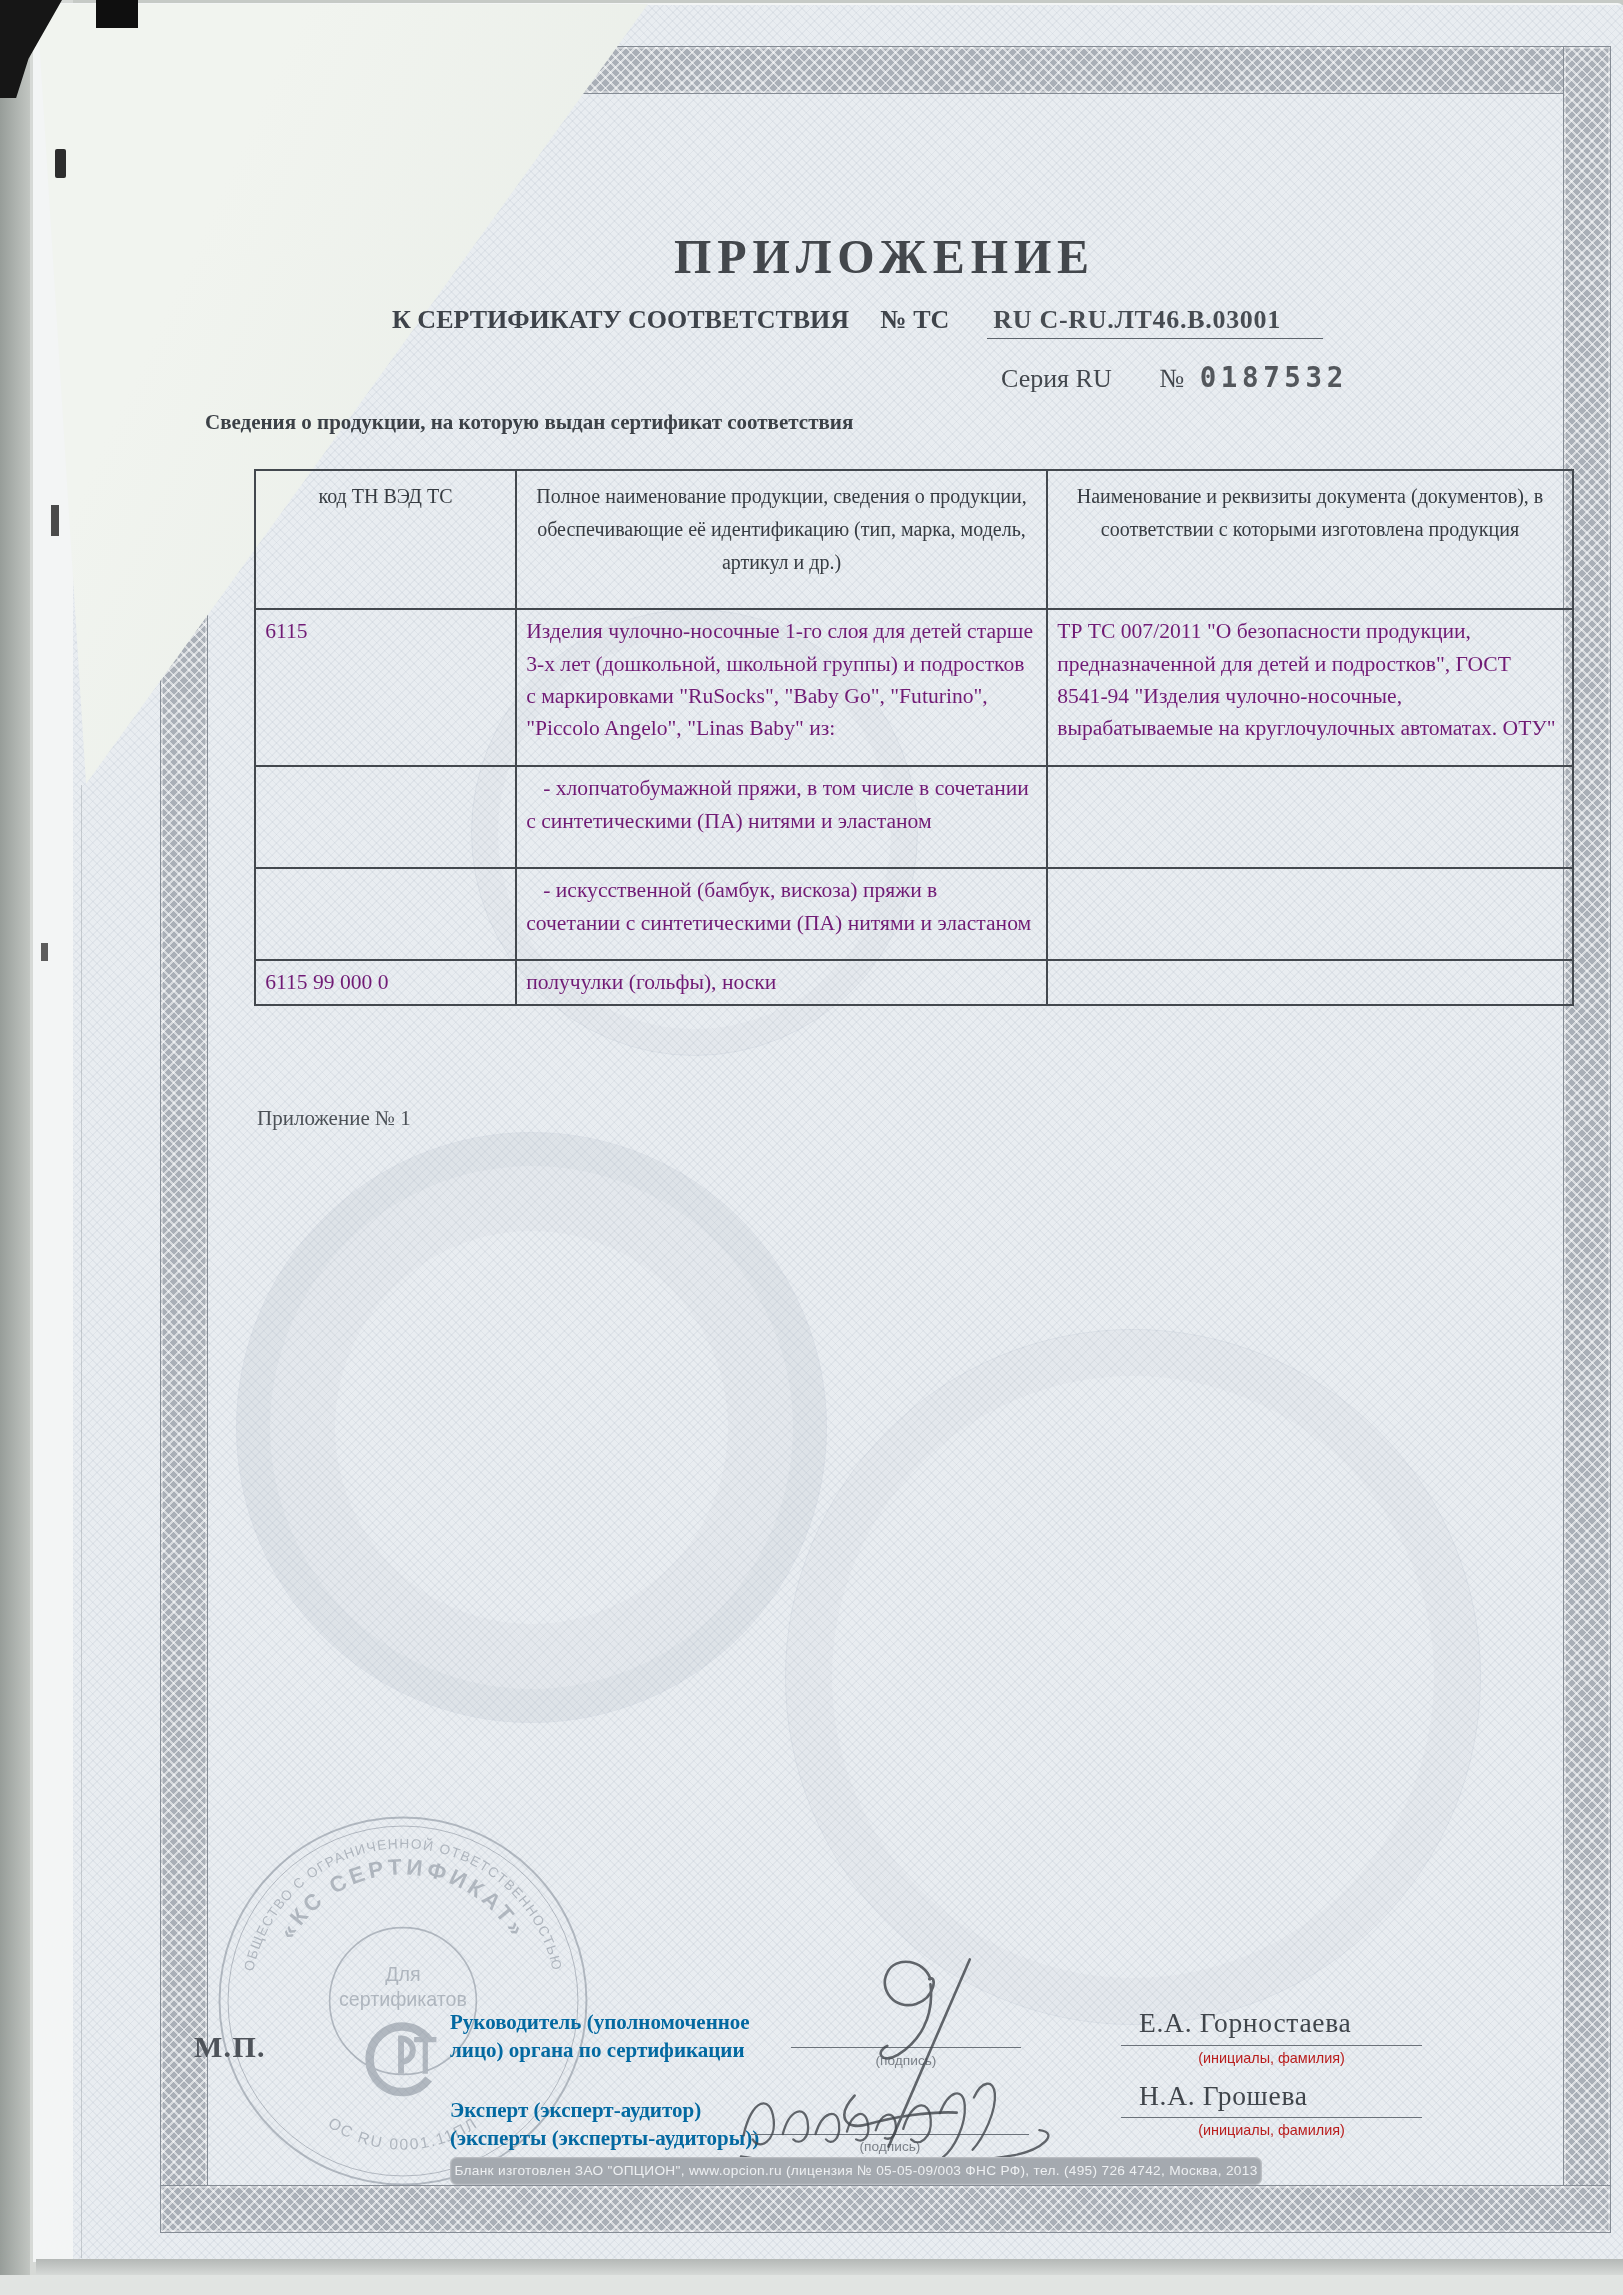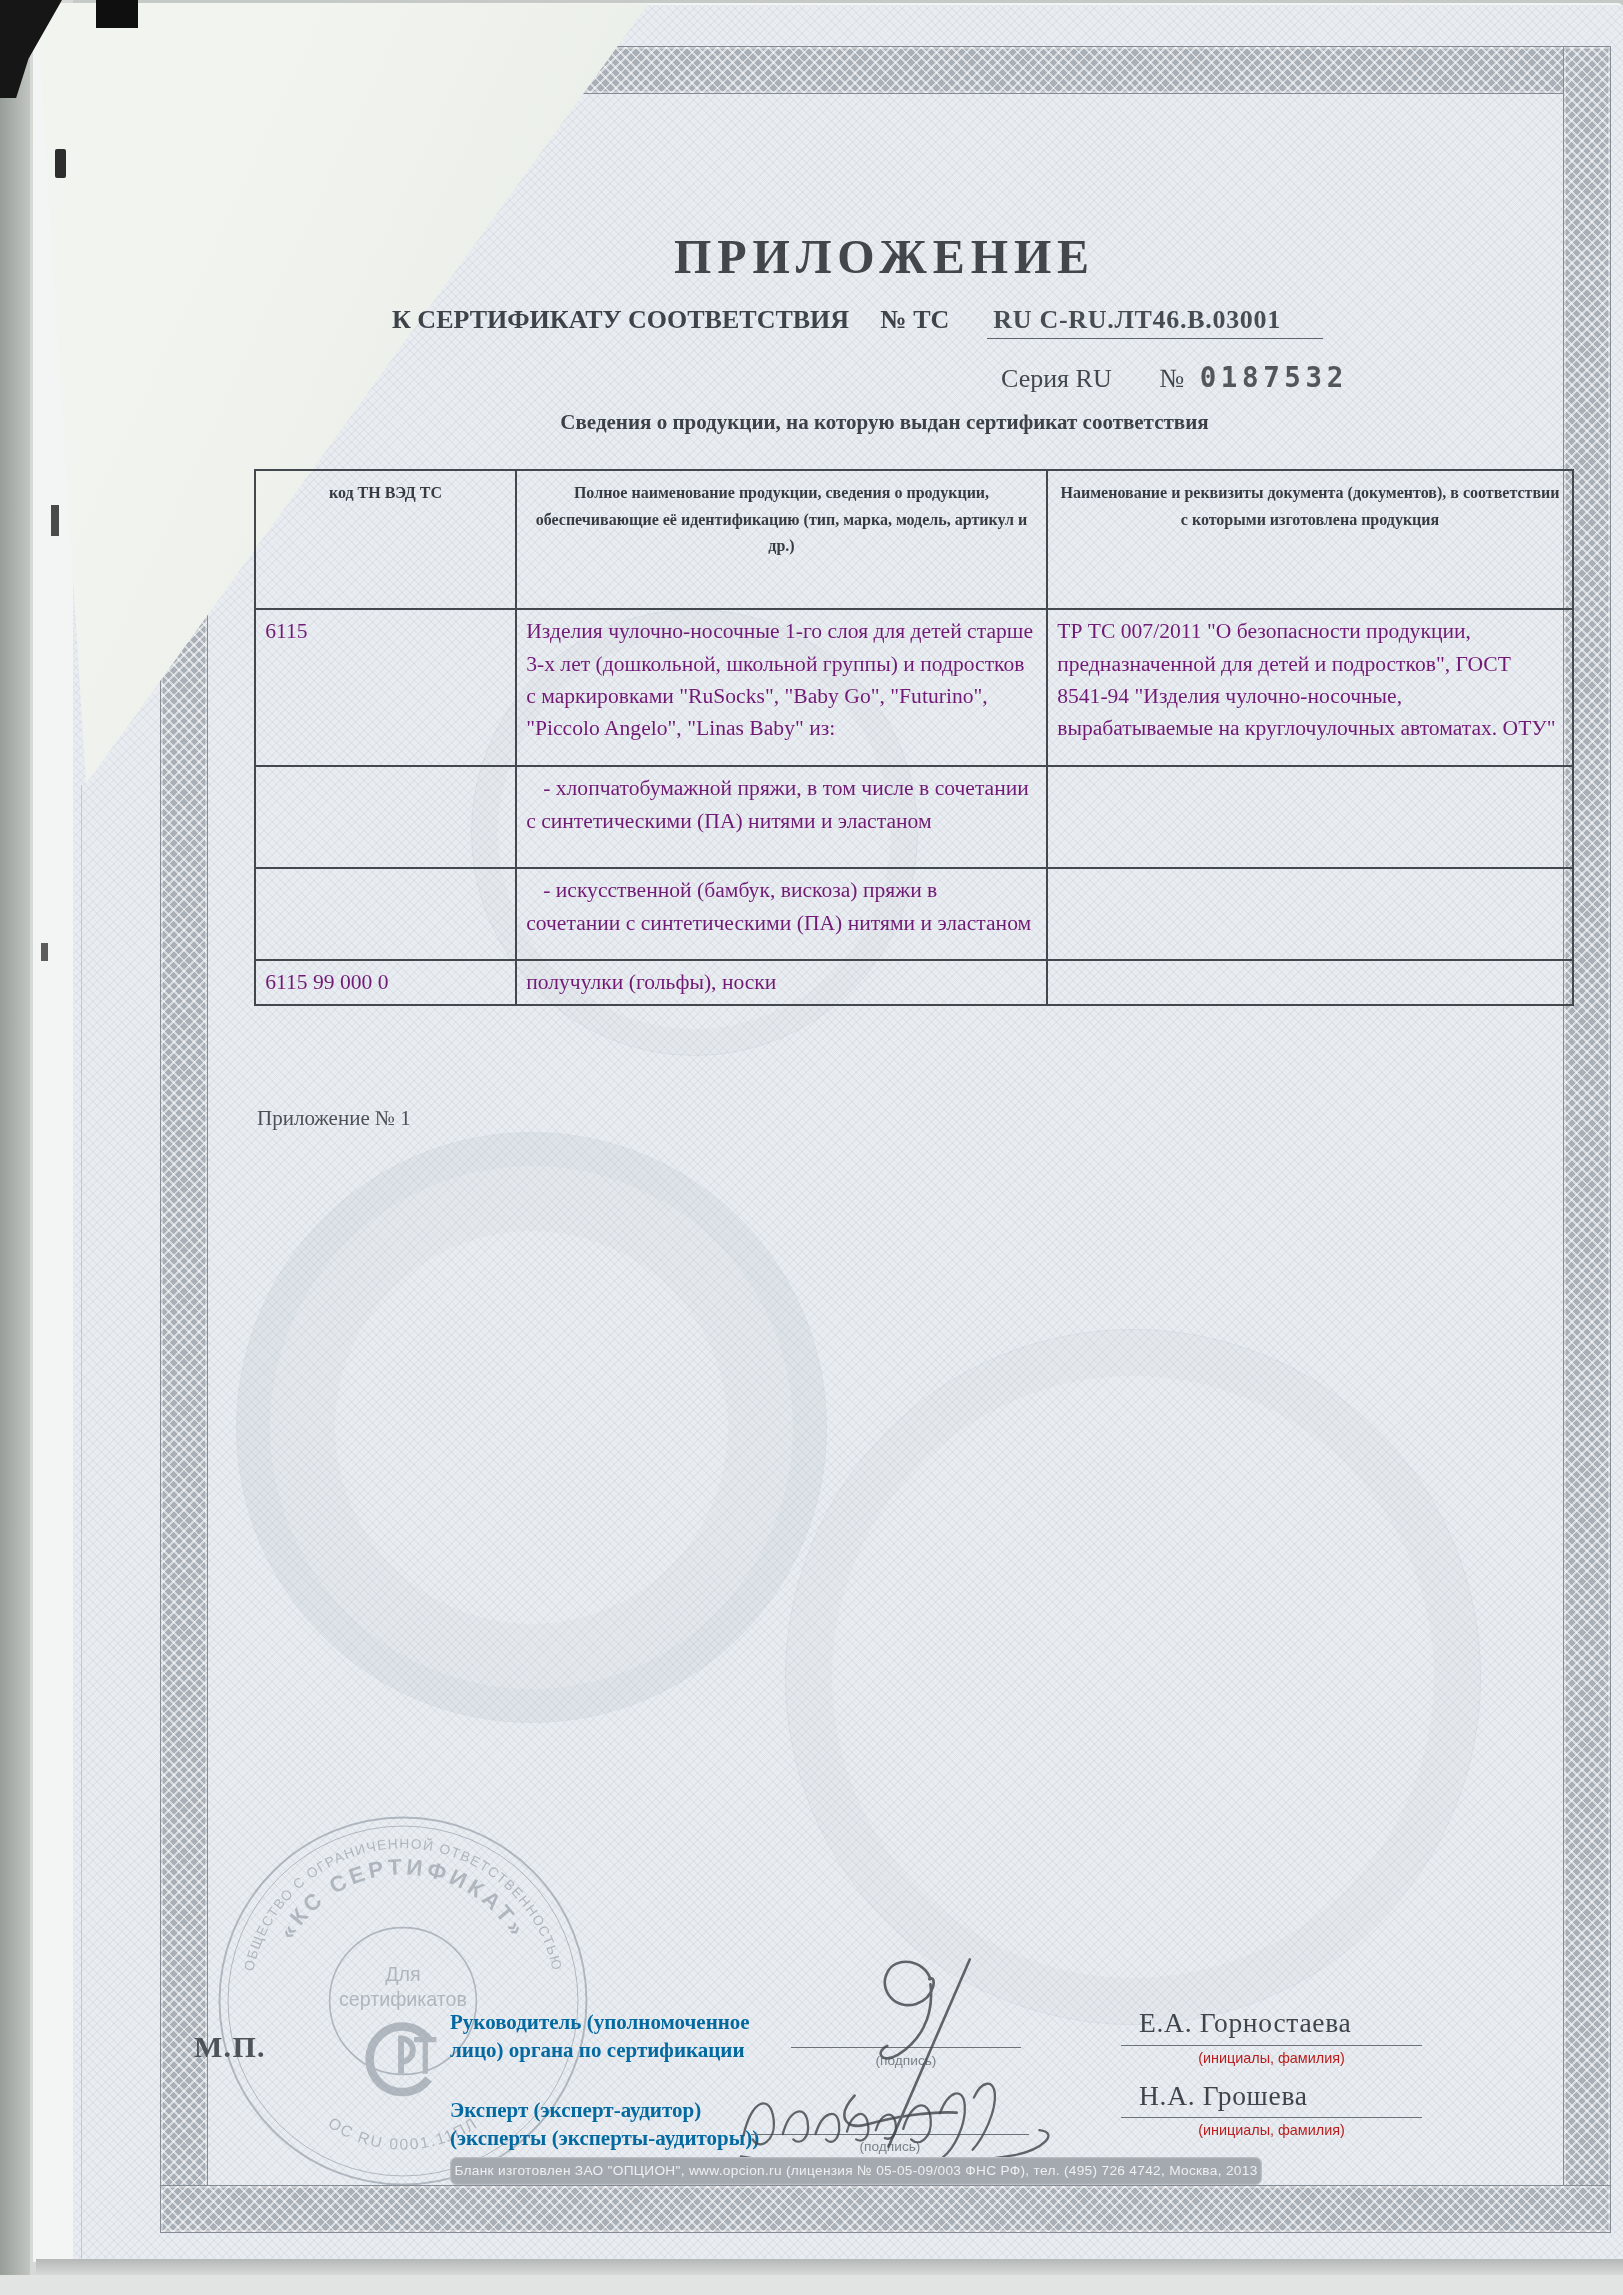--- a/index.html
+++ b/index.html
@@ -64,27 +64,27 @@
   .title{left:205px;top:229px;width:1359px;text-align:center;font-size:48px;font-weight:bold;
          letter-spacing:5.9px;color:#43474c;}
   .certline{left:392px;top:305px;font-size:26px;font-weight:bold;color:#3e434a;white-space:nowrap;}
   .certline .nl{margin-left:25px;}
   .certline .num{margin-left:31px;font-weight:600;letter-spacing:0.7px;color:#474c52;
                  border-bottom:1.3px solid #5d646c;padding:0 42px 3.9px 6.5px;}
   .seriesline{left:1001px;top:361px;font-size:26px;color:#42474d;white-space:nowrap;}
   .seriesline .sign{margin-left:41px;}
   .seriesline .digits{margin-left:9.2px;font-family:"DejaVu Sans Mono",monospace;font-weight:bold;
                       font-size:27.5px;letter-spacing:4.6px;color:#53575c;}
-  .subtitle{left:205px;top:410px;width:1359px;text-align:center;font-size:21px;font-weight:bold;color:#3c4147;}
+  .subtitle{left:205px;top:410px;width:1359px;font-size:21px;font-weight:bold;color:#3c4147;}
 
   
   table.products{position:absolute;left:254px;top:469px;width:1318px;border-collapse:collapse;
                  table-layout:fixed;background:transparent;}
   table.products th,table.products td{border:2px solid #43484e;vertical-align:top;}
-  table.products th{font-size:16px;font-weight:bold;line-height:1.65;text-align:center;padding:9.2px 10.5px;color:#363b41;}
+  table.products th{font-size:20px;font-weight:normal;line-height:1.65;text-align:center;padding:9.2px 10.5px;color:#363b41;}
   table.products td{font-size:21.6px;line-height:1.5;padding:5.2px 10.5px 5.2px 9.2px;color:#701a75;}
   td.code{padding-top:6.5px;}
   td.dash{text-indent:17px;}
   tr.hr{height:139px;} tr.r1{height:157px;} tr.r2{height:102px;} tr.r3{height:42px;}
   tr.r4{height:43px;} tr.r5{height:92px;} tr.r6{height:42px;}
   .appendix{left:257px;top:1106px;font-size:21px;color:#4b5056;}
 
   
   .mp{left:194px;top:2030px;font-size:30px;font-weight:bold;letter-spacing:1.3px;color:#4e535a;}
   .role{font-size:21px;font-weight:bold;line-height:1.32;color:#0369a1;}

